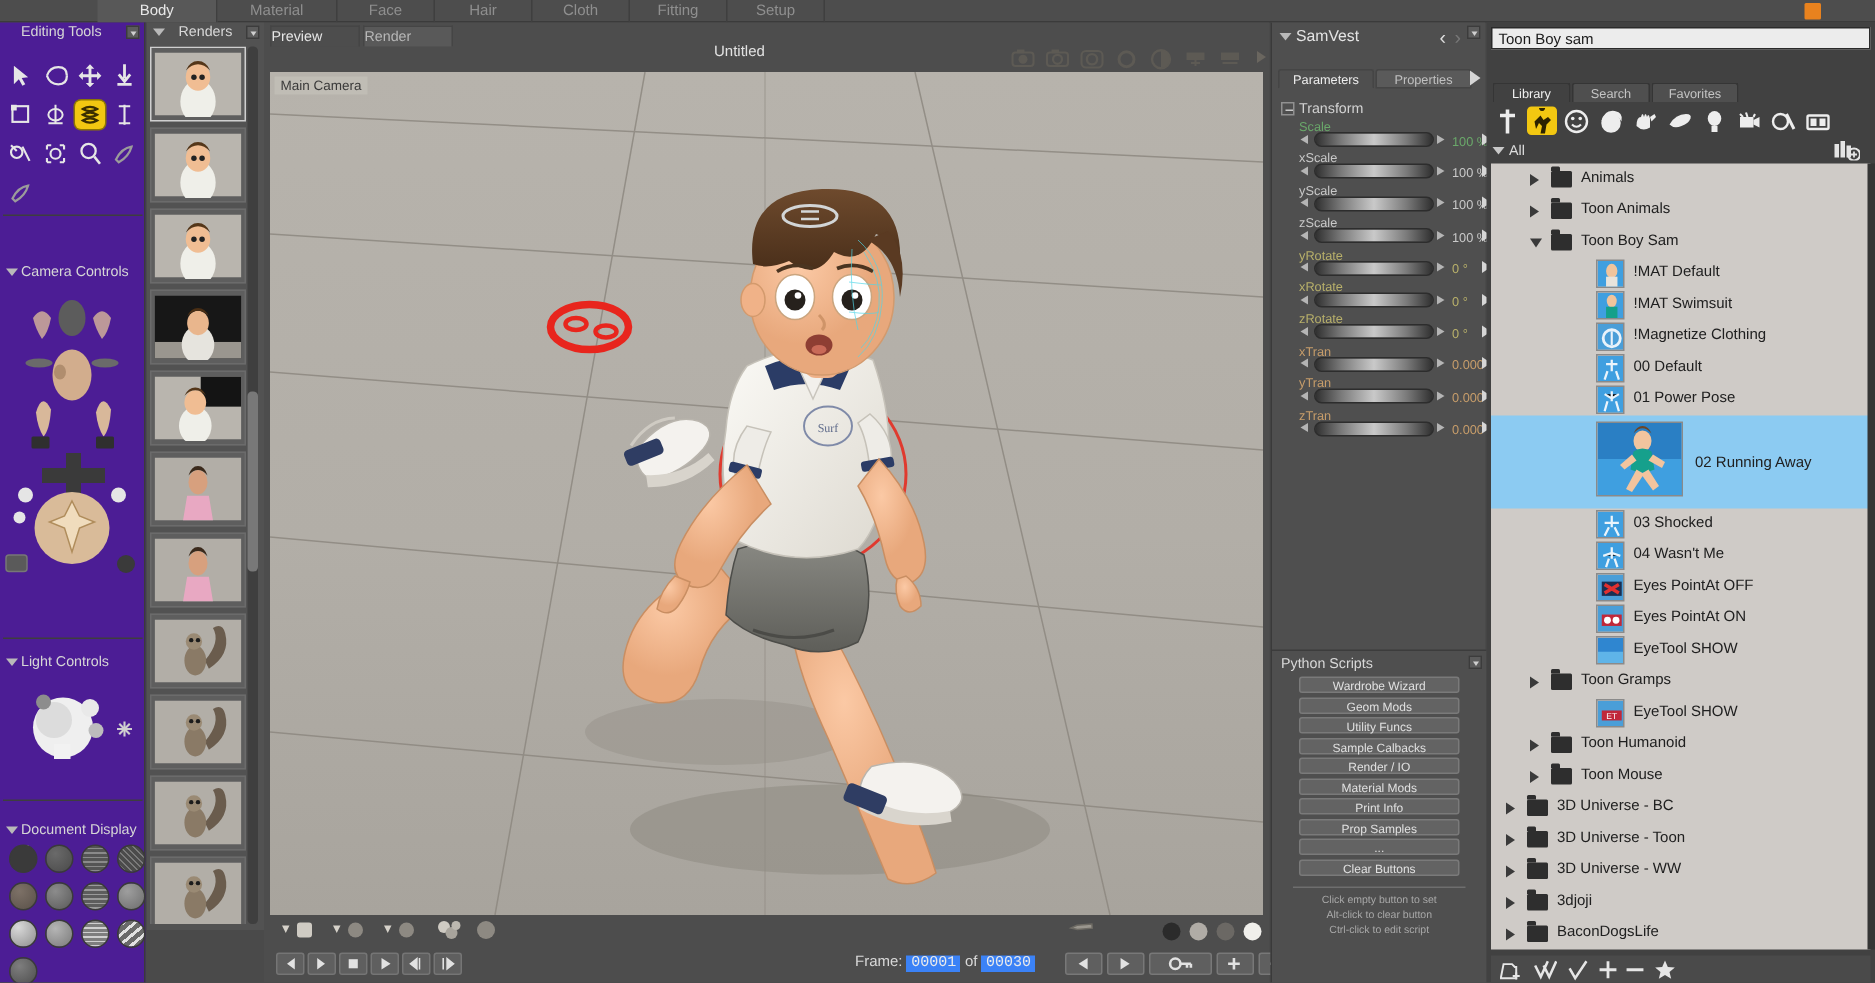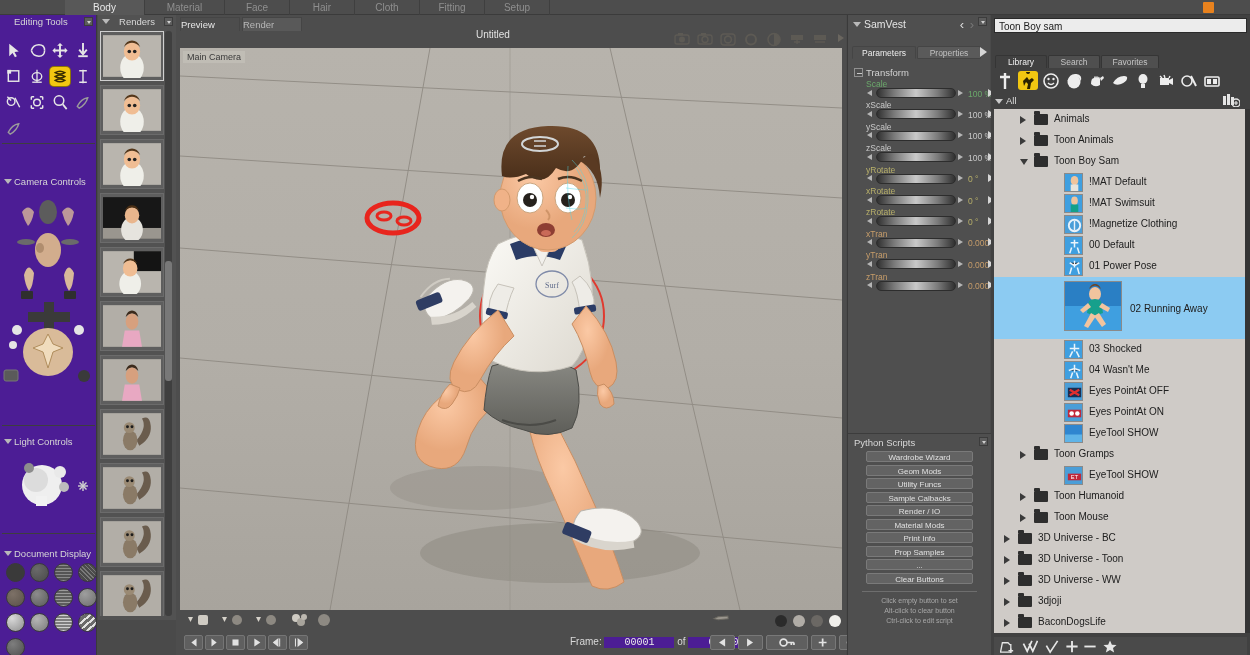--- a/index.html
+++ b/index.html
@@ -66,21 +66,21 @@
   #viewport { position:absolute; left:4px; top:33px; width:662px; height:562px; background:#b5b1aa; overflow:hidden; }
   #maincam { position:absolute; left:3px; top:3px; font-size:9px; color:#3a3a3a; background:rgba(200,197,190,.55); padding:1px 4px; }
   #vtoolbar { position:absolute; right:4px; top:18px; height:18px; }
   .vticon { position:absolute; top:0; width:19px; height:18px; }
   #vpbottom { position:absolute; left:4px; top:596px; width:662px; height:20px; }
   .vbicon { position:absolute; top:2px; }
   .shadeball { position:absolute; top:4px; width:12px; height:12px; border-radius:50%; }
   #framebar { position:absolute; left:4px; top:620px; width:662px; height:22px; }
   .pbtn { position:absolute; top:0; width:19px; height:15px; background:#5f5f5f; border:1px solid #757575; border-radius:2px; }
   #frametext { position:absolute; left:390px; top:1px; font-size:10px; color:#d9d9d9; }
-  .framebox { display:inline-block; background:#4c1d95; color:#eaeaea; padding:0 20px; font-family:"Liberation Mono", monospace; font-size:10px;}
+  .framebox { display:inline-block; background:#3b82f6; color:#eaeaea; padding:0 3px; font-family:"Liberation Mono", monospace; font-size:10px;}
   #animbtns { position:absolute; left:534px; top:620px; }
   .abtn { position:absolute; top:0; width:25px; height:15px; background:#5f5f5f; border:1px solid #787878; border-radius:2px; }
 
   
   #params { left:847px; top:15px; width:143px; height:640px; background:#4f4f4f; border-left:1px solid #3a3a3a; }
   #ptitle { position:absolute; left:16px; top:3px; font-size:10.5px; color:#e4e4e4; }
   #ptabs { position:absolute; left:4px; top:31px; width:135px; height:13px; }
   .ptab { position:absolute; top:0; height:13px; line-height:13px; font-size:8.5px; text-align:center;
           background:#5a5a5a; color:#c0c0c0; border:1px solid #454545; border-radius:2px 2px 0 0;}
   .ptab.active { background:#4f4f4f; color:#eee; border-bottom-color:#4f4f4f; }

